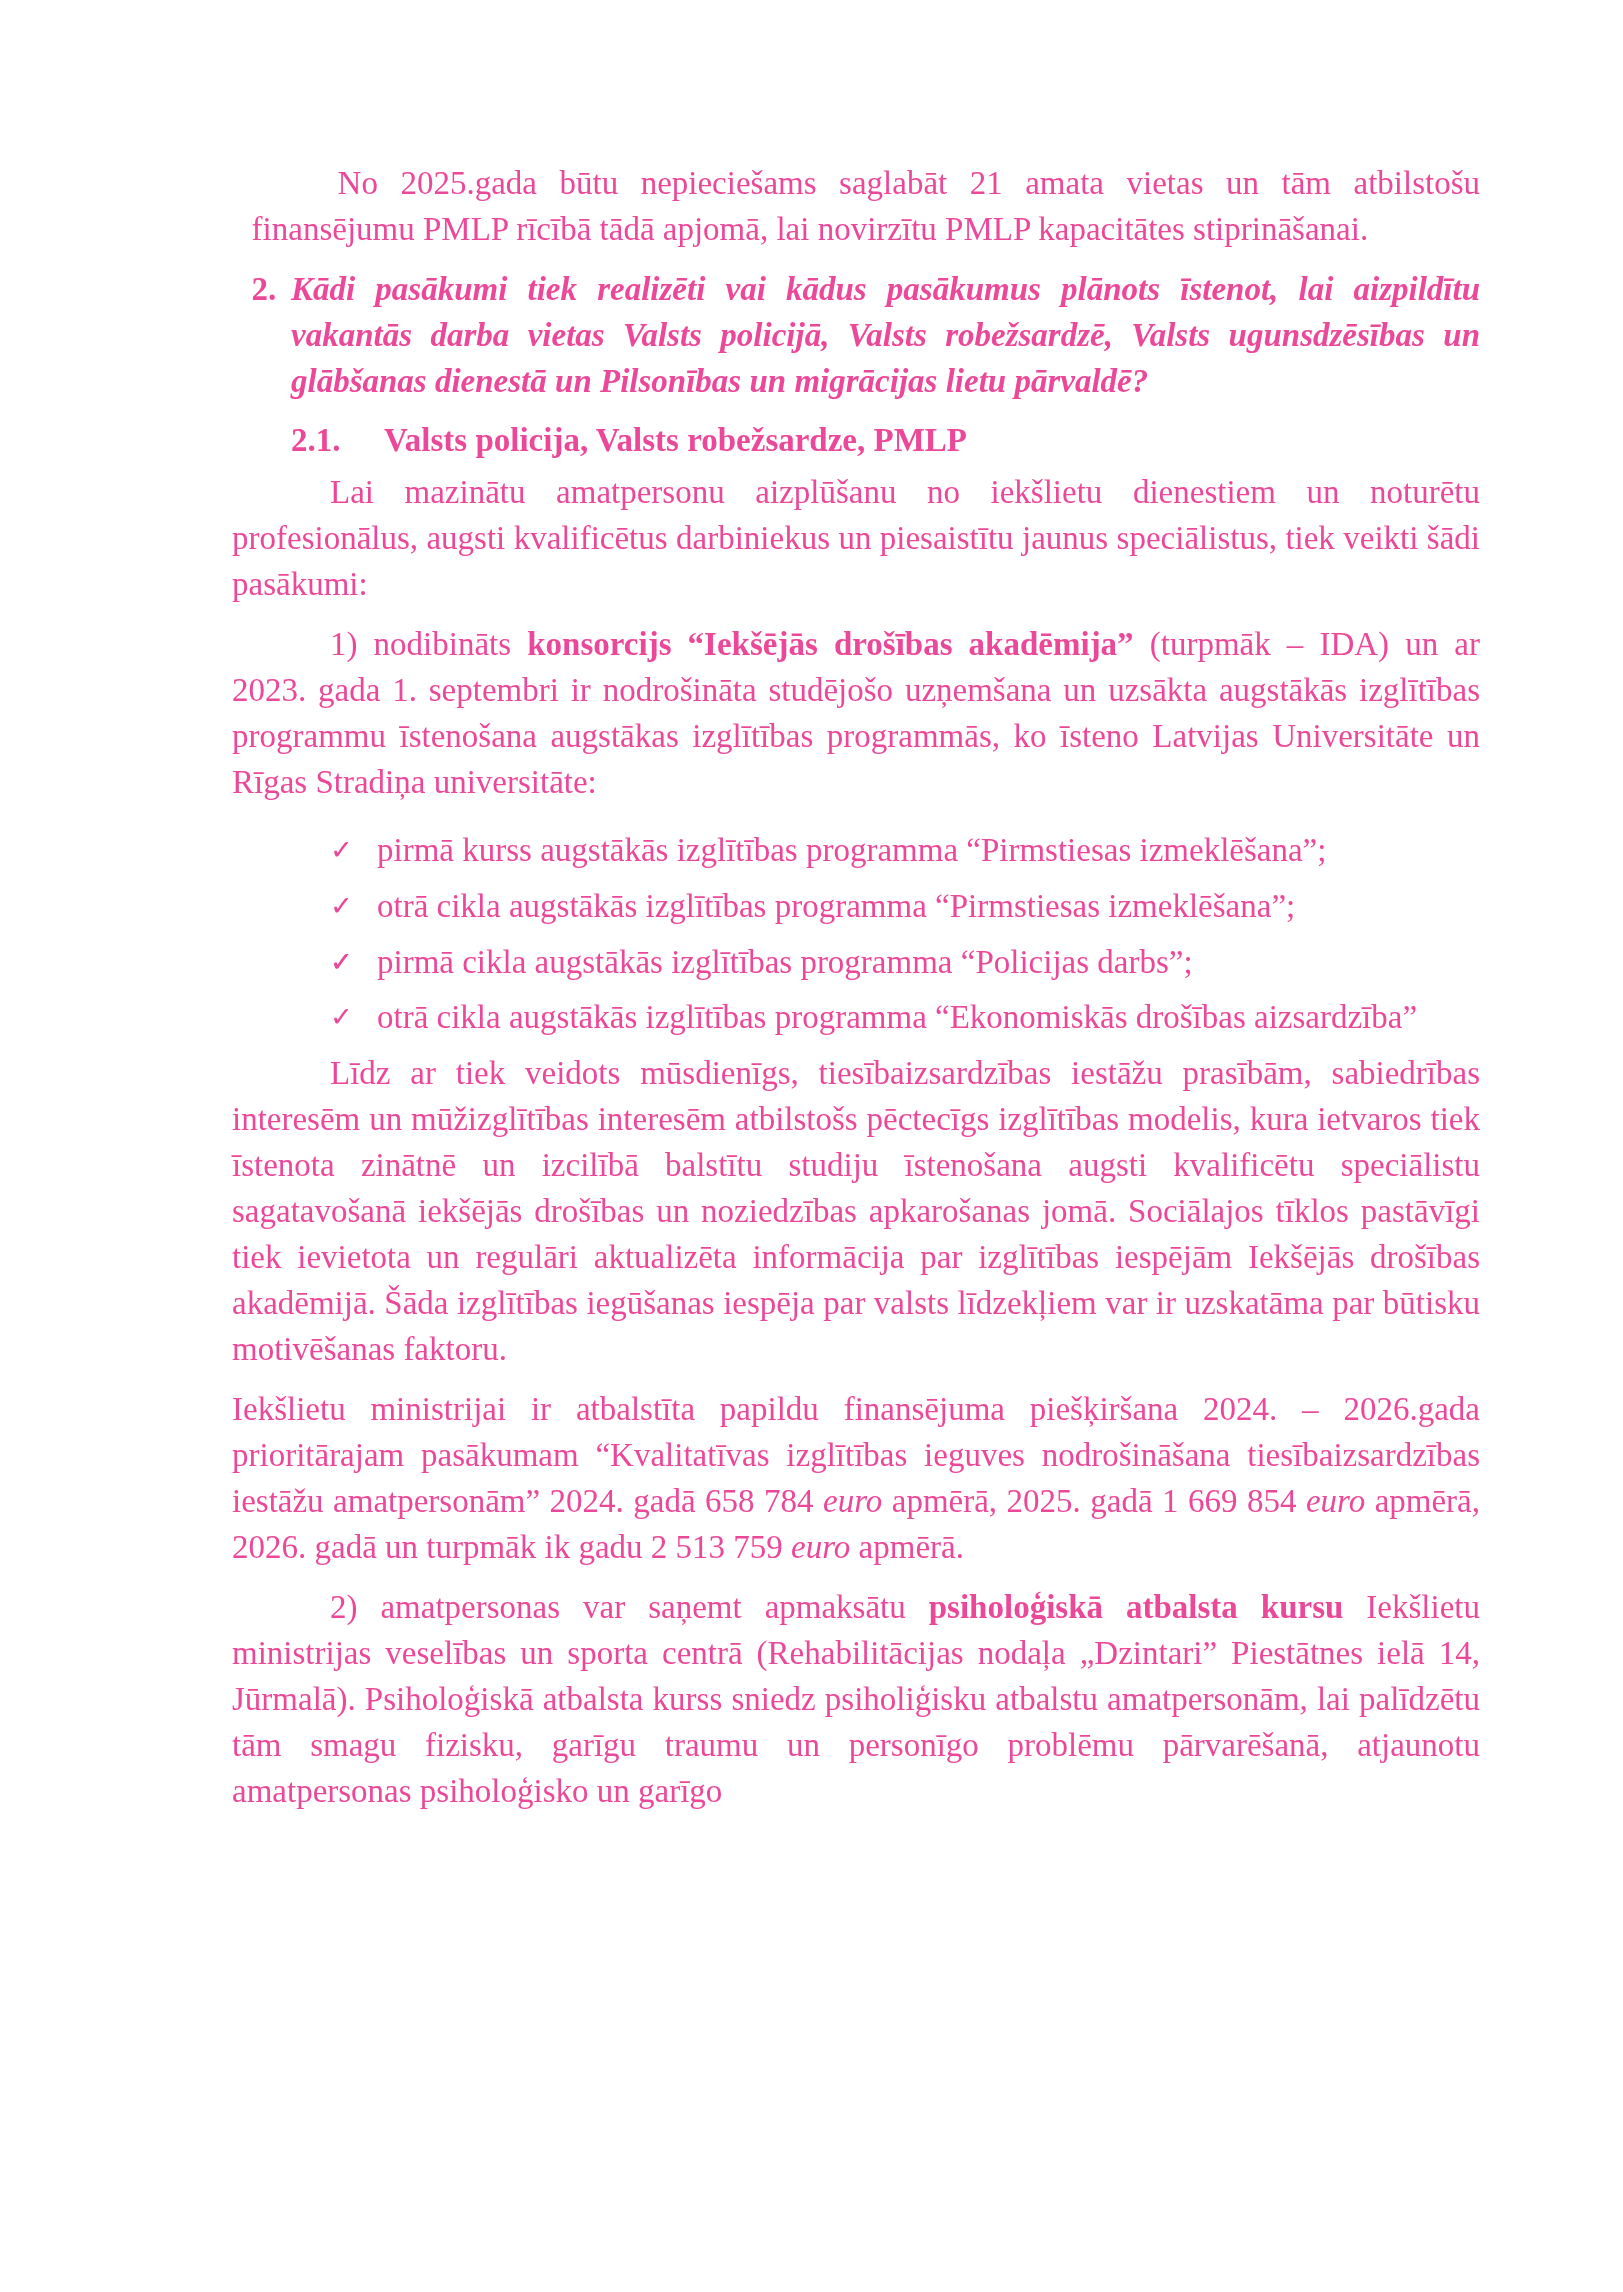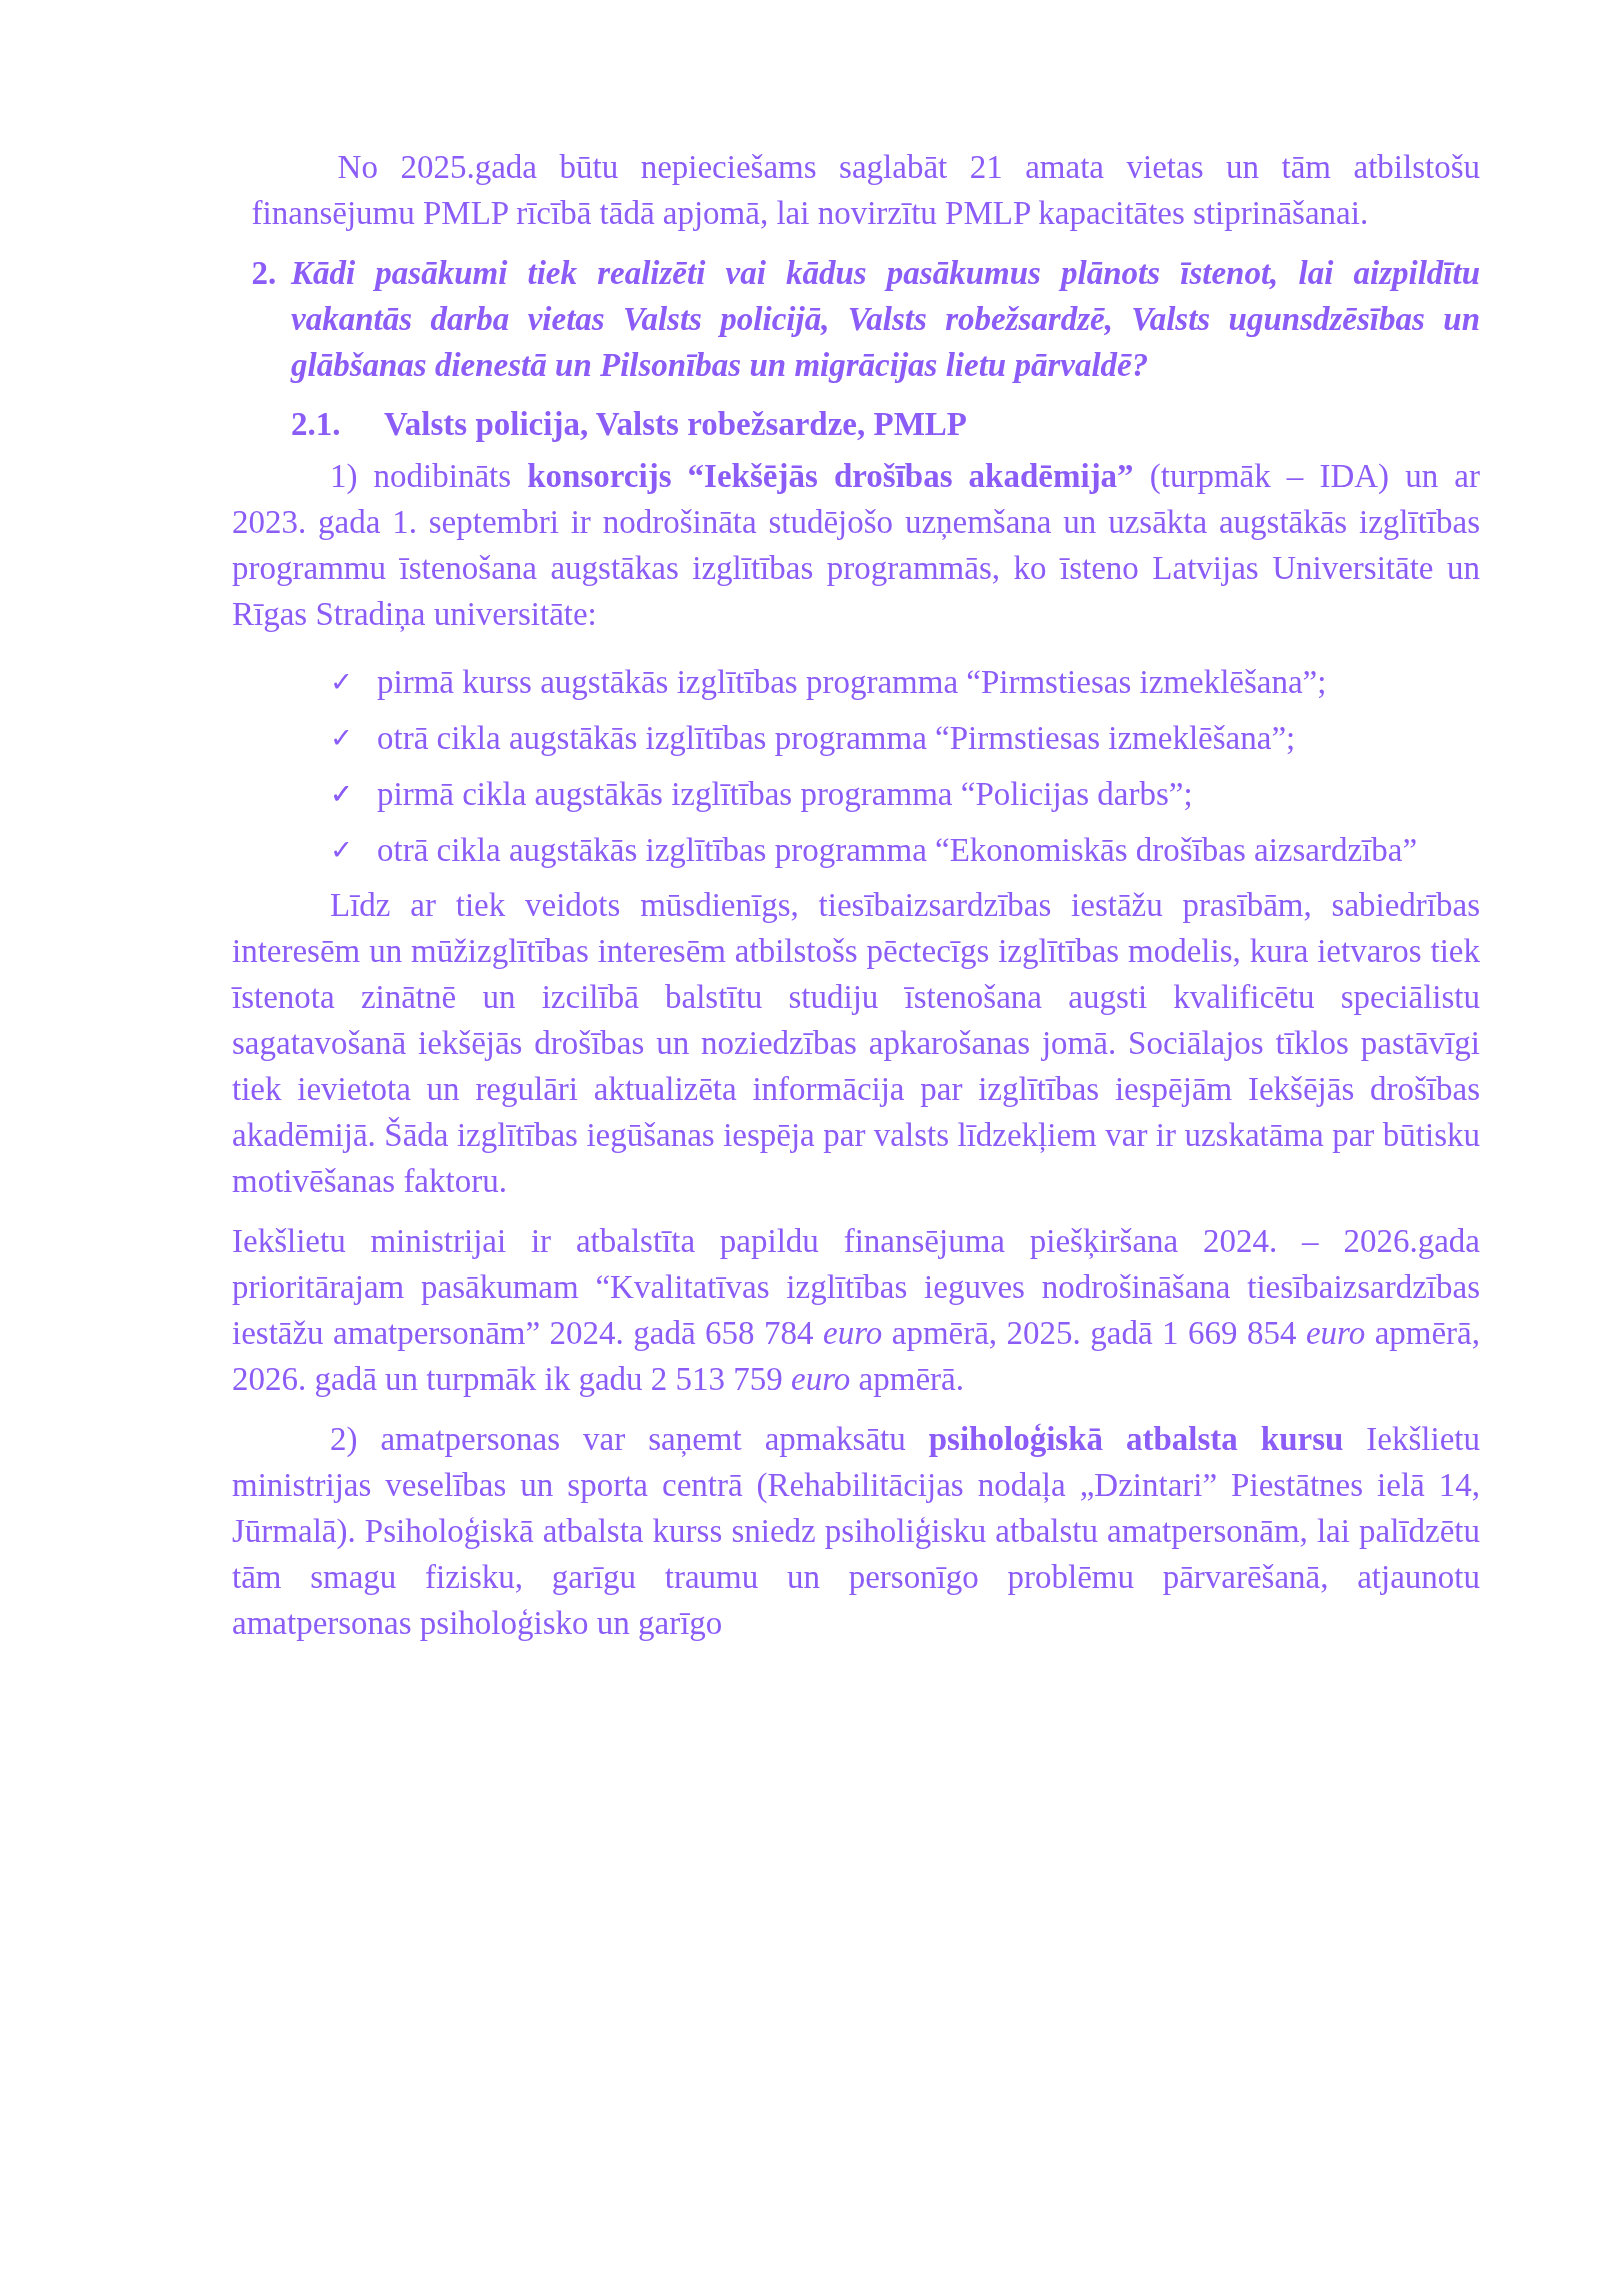--- a/index.html
+++ b/index.html
@@ -1,20 +1,20 @@
 <!DOCTYPE html>
 <html><head>
 <meta charset="utf-8">
 <style>
   html, body { margin: 0; padding: 0; background: #ffffff; }
   body { width: 1623px; height: 2293px; position: relative; overflow: hidden; }
   .page {
-    position: absolute; left: 232px; top: 144px; width: 1248px;
+    position: absolute; left: 232px; top: 160px; width: 1248px;
     font-family: "Liberation Serif", "DejaVu Serif", serif;
-    font-size: 33px; line-height: 46px; color: #8b5cf6;
+    font-size: 33px; line-height: 46px; color: #ec4899;
     text-align: justify;
   }
   p { margin: 0; }
   .p-intro { padding-left: 19.6px; text-indent: 86px; margin-bottom: 13.7px; }
   .q-heading {
     position: relative; padding-left: 59px; font-weight: bold; font-style: italic;
     margin-bottom: 13.7px;
   }
   .q-num { position: absolute; left: 19.6px; top: 0; font-style: normal; font-weight: bold; }
   .sub-heading { padding-left: 59px; font-weight: bold; margin-bottom: 5.9px; text-align: left; }
@@ -42,20 +42,21 @@
 
   <p class="q-heading">
     <span class="q-num">2.</span>
     <span>Kādi pasākumi tiek realizēti vai kādus pasākumus plānots īstenot, lai aizpildītu vakantās darba vietas Valsts policijā, Valsts robežsardzē, Valsts ugunsdzēsības un glābšanas dienestā un Pilsonības un migrācijas lietu pārvaldē?</span>
   </p>
 
   <p class="sub-heading">
     <span class="sub-num">2.1.</span><span>Valsts policija, Valsts robežsardze, PMLP</span>
   </p>
 
+  <p class="indent mb">Lai mazinātu amatpersonu aizplūšanu no iekšlietu dienestiem un noturētu profesionālus, augsti kvalificētus darbiniekus un piesaistītu jaunus speciālistus, tiek veikti šādi pasākumi:</p>
 
   <p class="indent mb-s"><span>1) nodibināts </span><b>konsorcijs “Iekšējās drošības akadēmija”</b><span> (turpmāk – IDA) un ar 2023. gada 1. septembri ir nodrošināta studējošo uzņemšana un uzsākta augstākās izglītības programmu īstenošana augstākas izglītības programmās, ko īsteno Latvijas Universitāte un Rīgas Stradiņa universitāte:</span></p>
 
   <ul class="checks">
     <li><span class="check">✓</span><span>pirmā kurss augstākās izglītības programma “Pirmstiesas izmeklēšana”;</span></li>
     <li><span class="check">✓</span><span>otrā cikla augstākās izglītības programma “Pirmstiesas izmeklēšana”;</span></li>
     <li><span class="check">✓</span></li>
     <li><span class="check">✓</span><span>pirmā cikla augstākās izglītības programma “Policijas darbs”;</span></li>
     <li><span class="check">✓</span><span>otrā cikla augstākās izglītības programma “Ekonomiskās drošības aizsardzība”</span></li>
   </ul>

